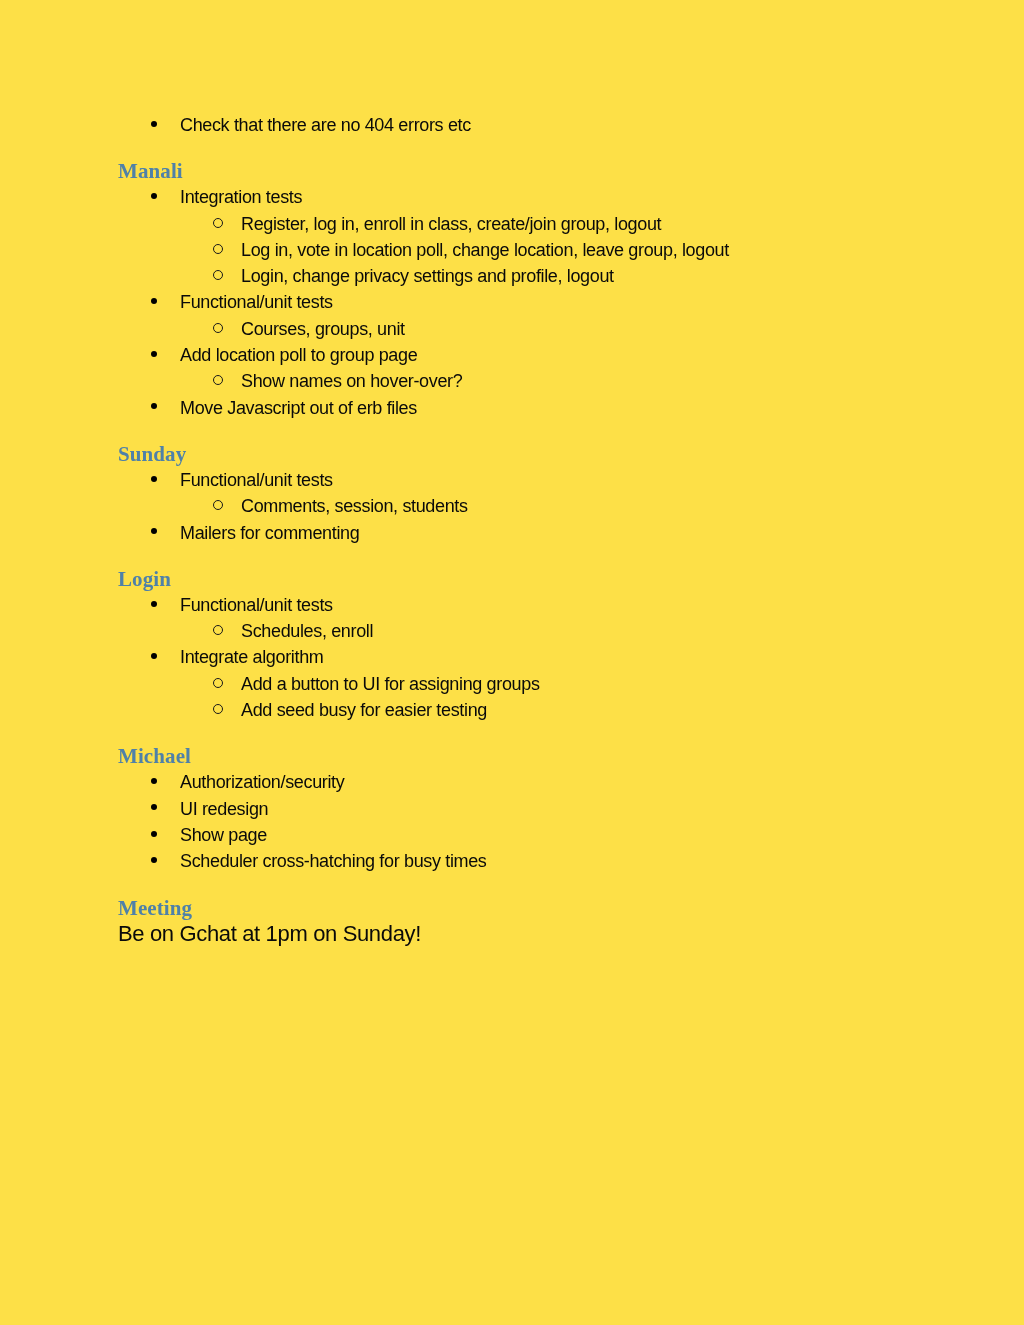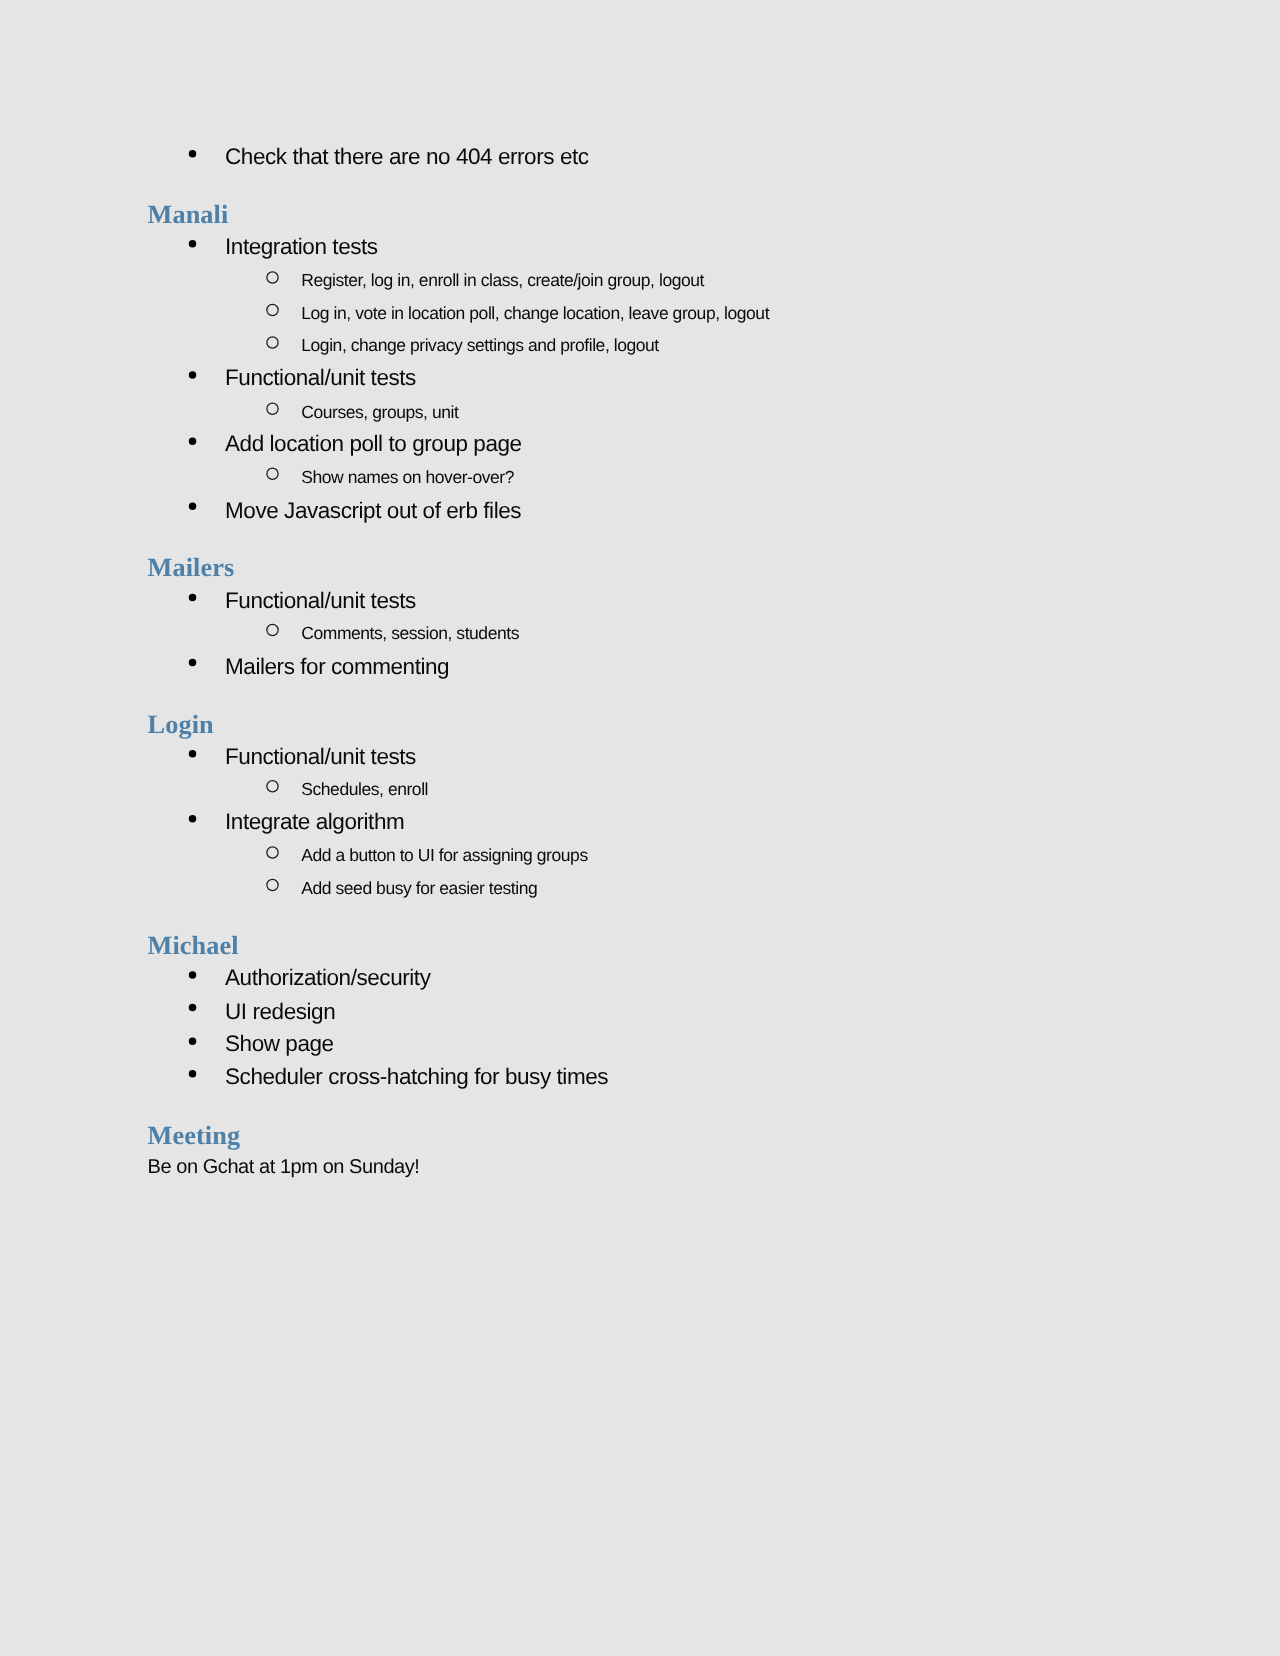--- a/index.html
+++ b/index.html
@@ -7,21 +7,21 @@
     padding: 0;
     background: #ffffff;
   }
   body {
     font-family: "Liberation Sans", sans-serif;
   }
   .page {
     position: relative;
     width: 1024px;
     height: 1325px;
-    background: #e5e5e5;
+    background: #fde047;
     overflow: hidden;
     box-sizing: border-box;
   }
   .doc-body {
     position: absolute;
     left: 118px;
     top: 112px;
     width: 790px;
   }
 
@@ -72,21 +72,21 @@
     top: 0;
     width: 14px;
     text-align: left;
     font-size: 16px;
     line-height: 26.3px;
     color: #000;
   }
   li.bullet2 {
     position: relative;
     padding-left: 123px;
-    font-size: 14px;
+    font-size: 18px;
     line-height: 26.3px;
     color: #0a0a0a;
     font-family: "Liberation Sans", sans-serif;
     letter-spacing: -0.35px;
   }
   li.bullet2 > .marker {
     position: absolute;
     left: 95px;
     top: 0;
     width: 16px;
@@ -114,21 +114,21 @@
     background: transparent;
     vertical-align: middle;
     position: relative;
     top: -2px;
   }
 
   
   p.plain {
     margin: 0;
     padding: 0;
-    font-size: 16px;
+    font-size: 22px;
     line-height: 26.3px;
     color: #0a0a0a;
     font-family: "Liberation Sans", sans-serif;
     letter-spacing: -0.35px;
   }
 </style>
 </head>
 <body>
 
 <div class="page">
@@ -157,21 +157,21 @@
             <li class="bullet1"><span class="marker"><span class="dot"></span></span><span class="li-text">Add location poll to group page</span></li>
             <li style="list-style: none;">
               <ul class="level2">
                 <li class="bullet2"><span class="marker"><span class="ring"></span></span><span class="li-text">Show names on hover-over?</span></li>
               </ul>
             </li>
             <li class="bullet1"><span class="marker"><span class="dot"></span></span><span class="li-text">Move Javascript out of erb files</span></li>
           </ul>
         </div>
         <div class="section-block">
-          <div class="section-heading">Mailers</div>
+          <div class="section-heading">Sunday</div>
           <ul class="level1">
             <li class="bullet1"><span class="marker"><span class="dot"></span></span><span class="li-text">Functional/unit tests</span></li>
             <li style="list-style: none;">
               <ul class="level2">
                 <li class="bullet2"><span class="marker"><span class="ring"></span></span><span class="li-text">Comments, session, students</span></li>
               </ul>
             </li>
             <li class="bullet1"><span class="marker"><span class="dot"></span></span><span class="li-text">Mailers for commenting</span></li>
           </ul>
         </div>

